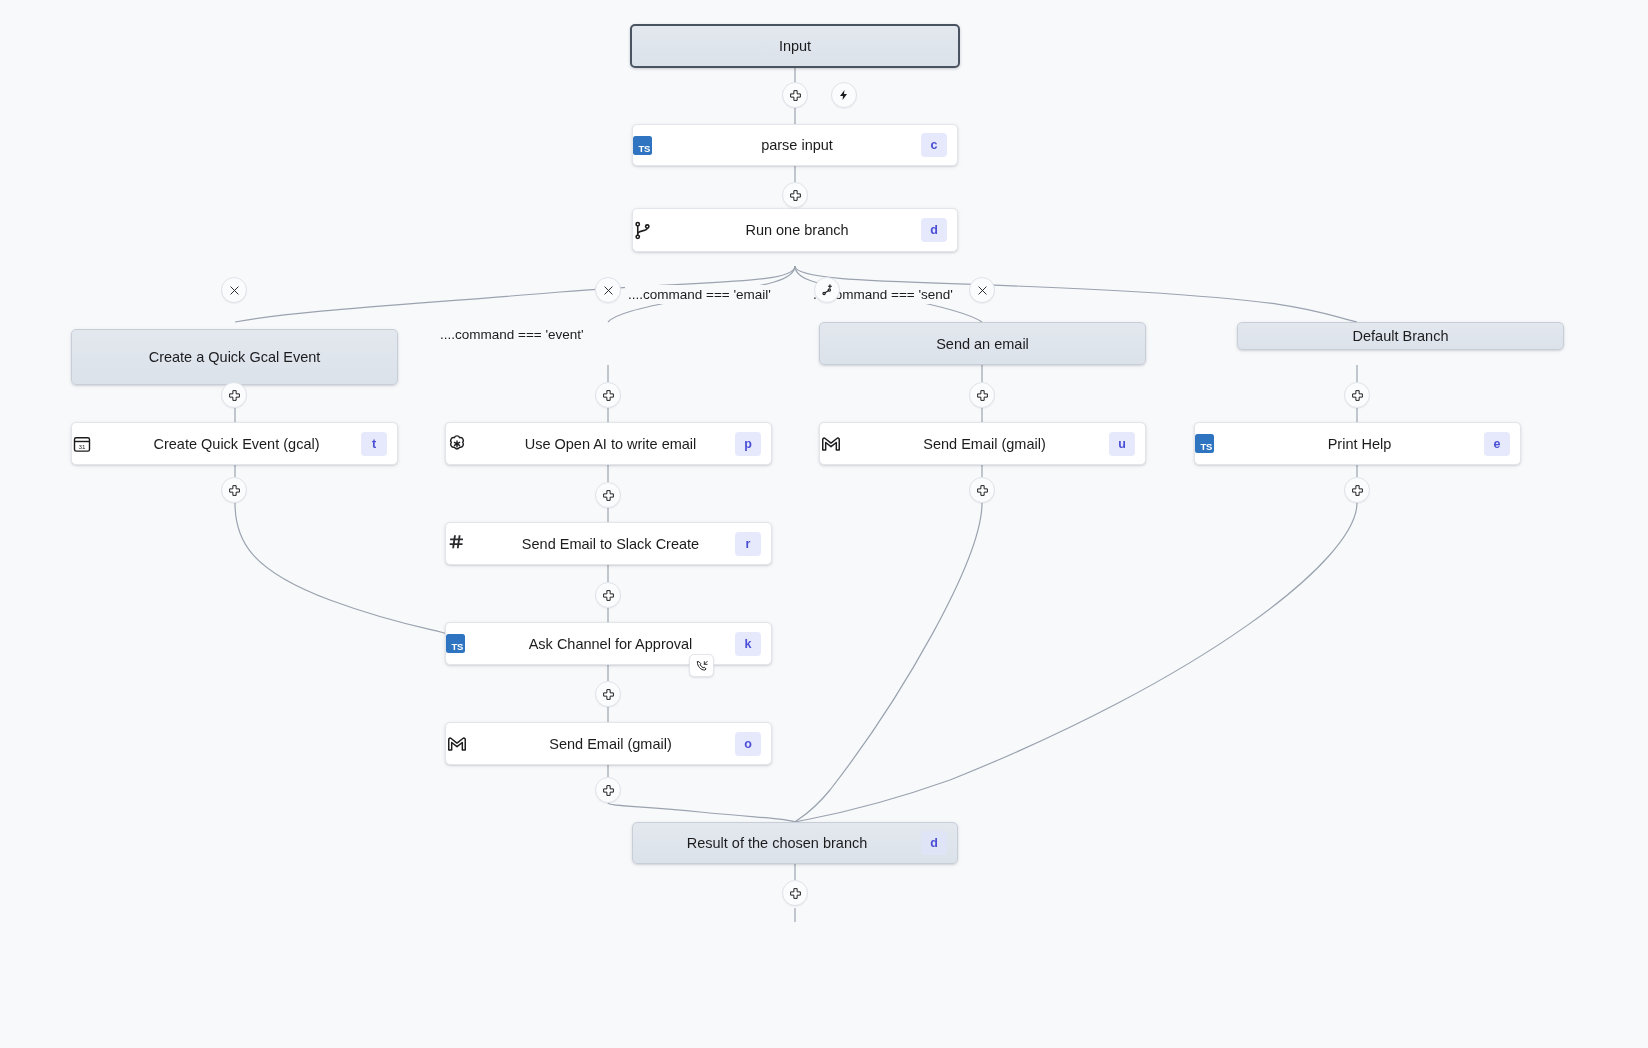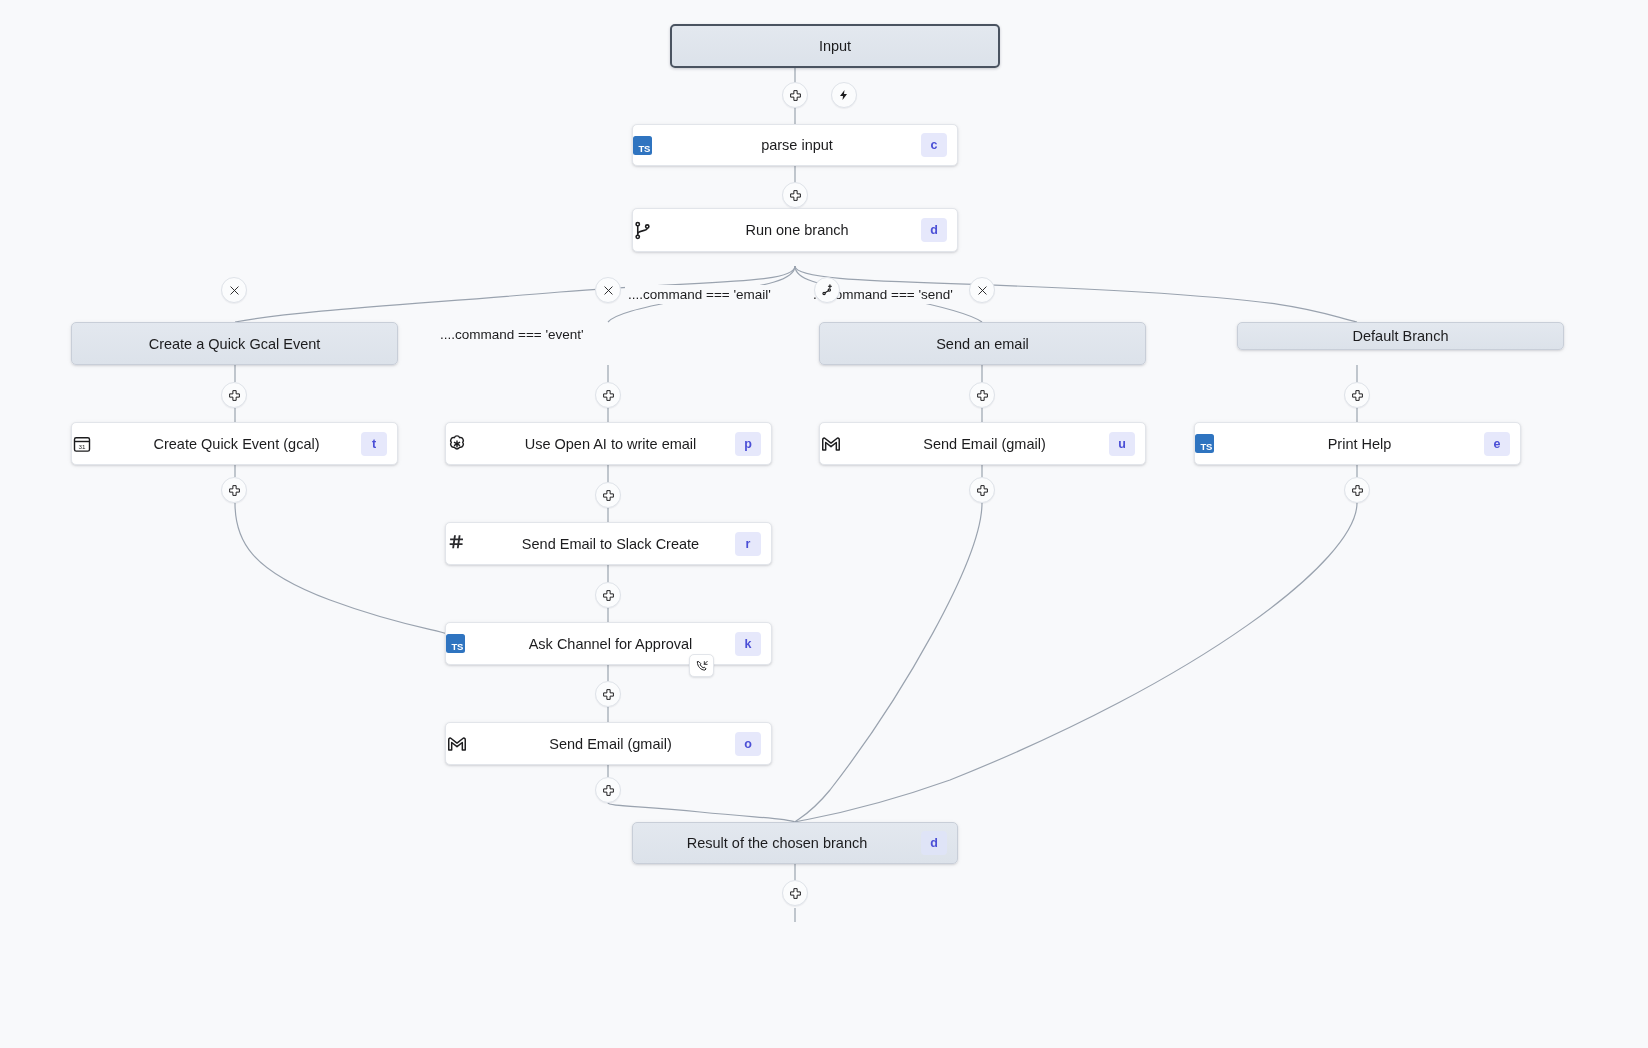--- a/index.html
+++ b/index.html
@@ -40,21 +40,20 @@
   }
   .node.virtual {
     background: linear-gradient(180deg,#e3e8ef 0%,#dce2ea 100%);
     border: 1px solid #c8ced8;
     justify-content: center;
   }
   .node.endpoint {
     background: linear-gradient(180deg,#e3e8ef 0%,#dce2ea 100%);
     border: 1px solid #b9c0cc;
     justify-content: center;
-    margin-left: 40px;
   }
   .node.endpoint.selected {
     border: 2px solid #4a5360;
     box-shadow: 0 1px 3px rgba(20,25,40,.22);
   }
   .node .icon-slot {
     width: 40px;
     display: flex;
     align-items: center;
     justify-content: flex-start;
@@ -244,21 +243,21 @@
       <path d="M17 3 v5 M14.5 5.5 h5"></path>
     </svg>
   </div>
 
   <div class="handle" style="left:969px; top:277px;">
     <svg width="11" height="11" viewBox="0 0 24 24">
       <path d="M4 4 L20 20 M20 4 L4 20" stroke="#1c1c1e" stroke-width="2" stroke-linecap="round"></path>
     </svg>
   </div>
 
-  <div class="node virtual" style="left:71px; top:322px; width:327px; height:43px;">
+  <div class="node virtual" style="left:71px; top:329px; width:327px; height:56px;">
     <span class="label">Create a Quick Gcal Event</span>
   </div>
   <div class="node virtual" style="left:819px; top:322px; width:327px; height:43px;">
     <span class="label">Send an email</span>
   </div>
   <div class="node virtual" style="left:1194px; top:322px; width:327px; height:28px;margin-left:43px;">
     <span class="label">Default Branch</span>
   </div>
 
   <div class="handle" style="left:221px; top:382px;">

